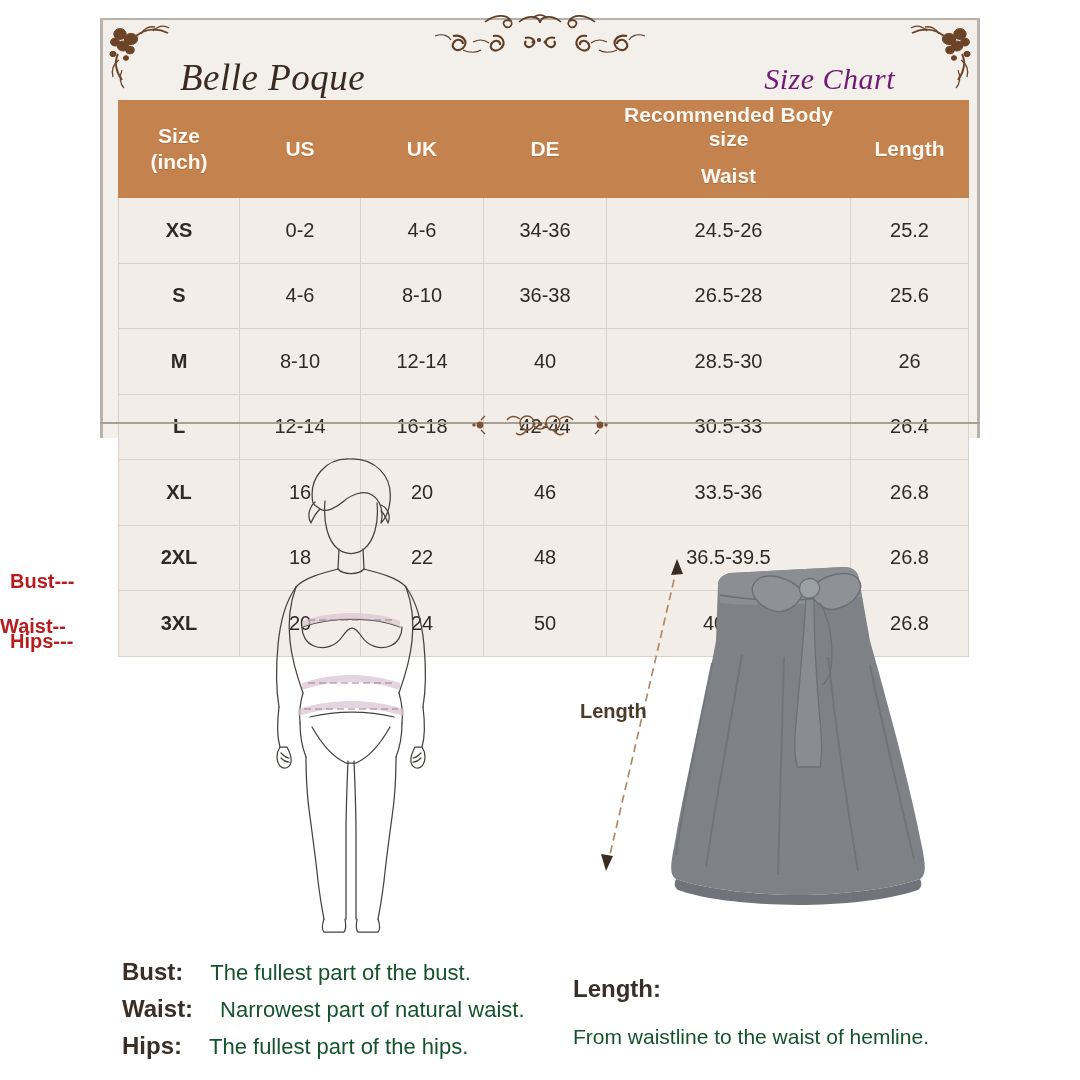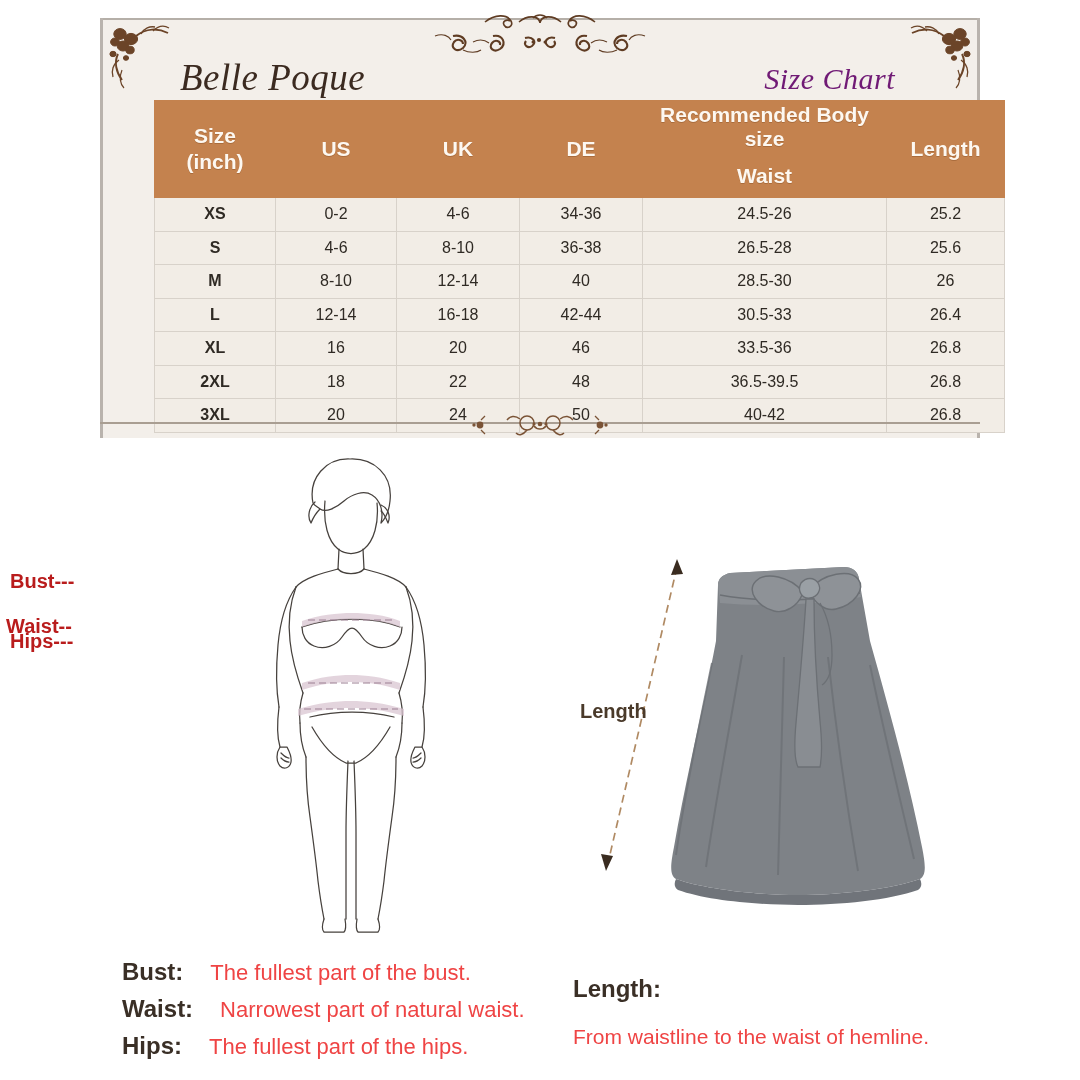--- a/index.html
+++ b/index.html
@@ -86,21 +86,20 @@
   }
 
   
   .size-table {
     position: absolute;
     left: 18px;
     top: 82px;
     width: 844px;
     border-collapse: collapse;
     table-layout: fixed;
-    margin-left: 36px;
   }
   .size-table th, .size-table td {
     border: 1px solid #d8d2ca;
     text-align: center;
     vertical-align: middle;
     color: #2f2a24;
   }
   .size-table thead th {
     background: #c4824e;
     color: #fdf8f1;
@@ -113,23 +112,23 @@
   .hdr-size      { width: 120px; height: 78px; line-height: 1.25; }
   .hdr-us        { width: 120px; }
   .hdr-uk        { width: 122px; }
   .hdr-de        { width: 122px; }
   .hdr-body      { width: 243px; height: 39px; font-size: 18px; }
   .hdr-waist     { height: 39px; }
   .hdr-length    { width: 117px; }
 
   .size-table tbody td {
     background: #f2ede6;
-    font-size: 16px;
+    font-size: 20px;
     height: 32.5px;
-    padding: 0;
+    padding: 16px;
   }
   .size-table tbody td.col-size { font-weight: bold; }
 
   .panel-bottom-rule {
     position: absolute;
     left: 0;
     bottom: 14px;
     width: 880px;
     height: 2px;
     background: #a99e92;
@@ -153,21 +152,21 @@
     height: 490px;
   }
   .meas-label {
     position: absolute;
     font-size: 20px;
     font-weight: bold;
     color: #b91c1c;
     white-space: nowrap;
   }
   .lbl-bust  { left: 10px;  top: 570px; }
-  .lbl-waist { left: 6px;  top: 615px; }
+  .lbl-waist { left: 0;  top: 615px; }
   .lbl-hips  { left: 10px;  top: 630px; }
 
   
   .skirt-area {
     position: absolute;
     left: 570px;
     top: 545px;
     width: 420px;
     height: 375px;
   }
@@ -201,21 +200,21 @@
     gap: 18px;
   }
   .def-term {
     font-size: 24px;
     font-weight: bold;
     color: #3a2f26;
     margin-right: 9px;
   }
   .def-desc {
     font-size: 22px;
-    color: #ef4444;
+    color: #14532d;
   }
   .defs-right .def-term { display: block; margin-bottom: 22px; }
   .defs-right .def-desc { font-size: 21px; }
 </style>
 </head>
 <body>
 
 <div class="panel">
 
   <div class="panel-rule-top"></div>

